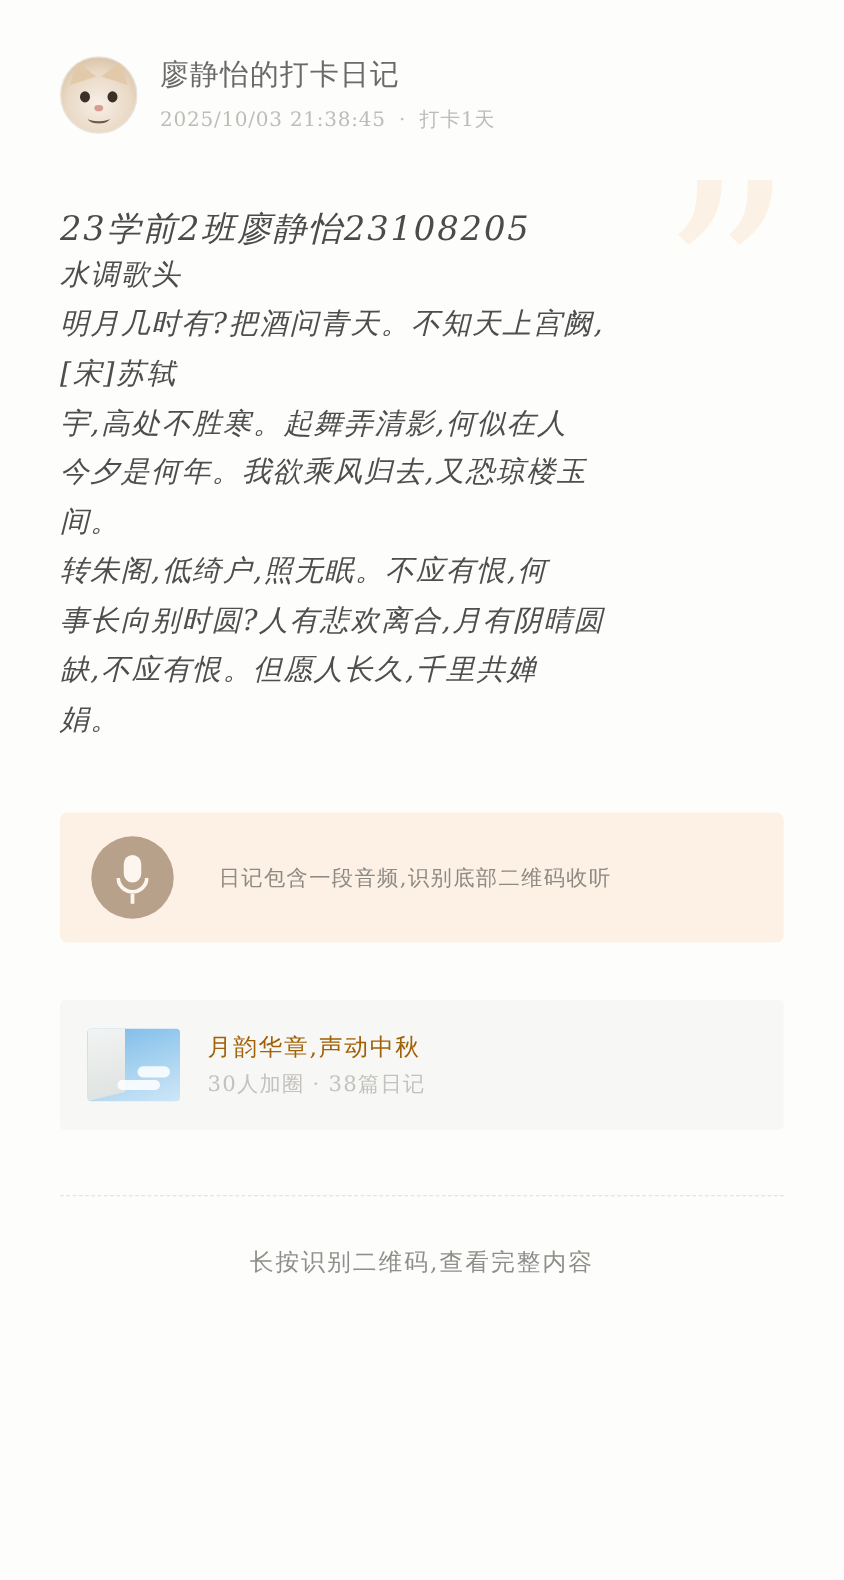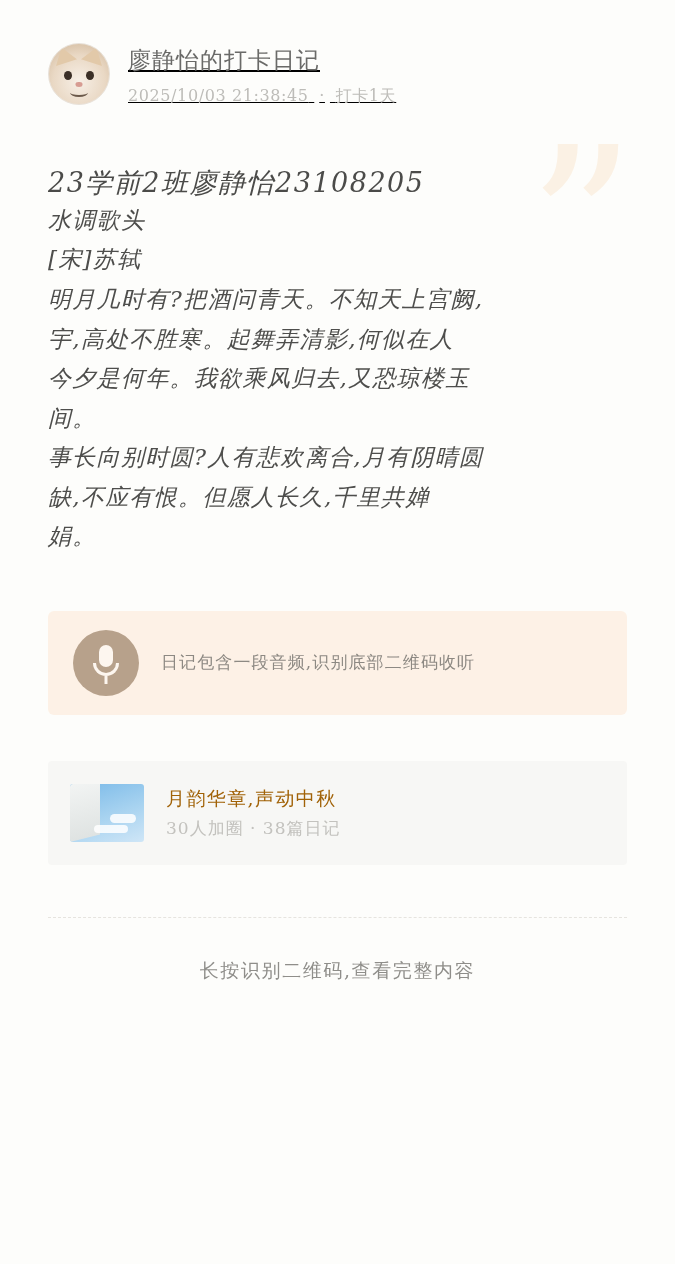--- a/index.html
+++ b/index.html
@@ -15,25 +15,24 @@
     position: relative;
     width: 675px;
     height: 1264px;
     background: #fdfdfb;
     overflow: hidden;
   }
 
   
   .header {
     display: flex;
-    align-items: center;
+    align-items: flex-end;
     padding: 42px 15px 0 48px;
     position: relative;
     z-index: 3;
-    text-decoration: underline;
   }
 
   .avatar {
     width: 62px;
     height: 62px;
     border-radius: 50%;
     overflow: hidden;
     flex: none;
     position: relative;
     background: #efe7de;
@@ -176,21 +175,21 @@
     border-radius: 0 0 15px 15px;
   }
   .mic-stem {
     position: absolute;
     left: 50%; top: 46px;
     transform: translateX(-50%);
     width: 3px; height: 8px;
     background: #fdf6ef;
   }
   .audio-text {
-    margin-left: 22px;
+    margin-left: 36px;
     font-family: "DejaVu Serif", serif;
     font-size: 17px;
     color: #8d8983;
     letter-spacing: 1.1px;
   }
 
   
   .group-card {
     margin: 46px 48px 0;
     height: 104px;
@@ -381,25 +380,26 @@
         <span class="dot">·</span>
         <span>打卡1天</span>
       </div>
     </div>
   </div>
 
   <div class="content">
     <div class="title-line">23学前2班廖静怡23108205</div>
     <div class="poem">
       <p>水调歌头</p>
+      <p>明月几时有?把酒问青天。不知天上宫阙,</p>
       <p>[宋]苏轼</p>
-      <p>明月几时有?把酒问青天。不知天上宫阙,</p>
       <p>宇,高处不胜寒。起舞弄清影,何似在人</p>
       <p>今夕是何年。我欲乘风归去,又恐琼楼玉</p>
       <p>间。</p>
+      <p>转朱阁,低绮户,照无眠。不应有恨,何</p>
       <p>事长向别时圆?人有悲欢离合,月有阴晴圆</p>
       <p>缺,不应有恨。但愿人长久,千里共婵</p>
       <p>娟。</p>
     </div>
   </div>
 
   <div class="audio-card">
     <div class="mic-circle">
       <span class="mic-body"></span>
       <span class="mic-arc"></span>

